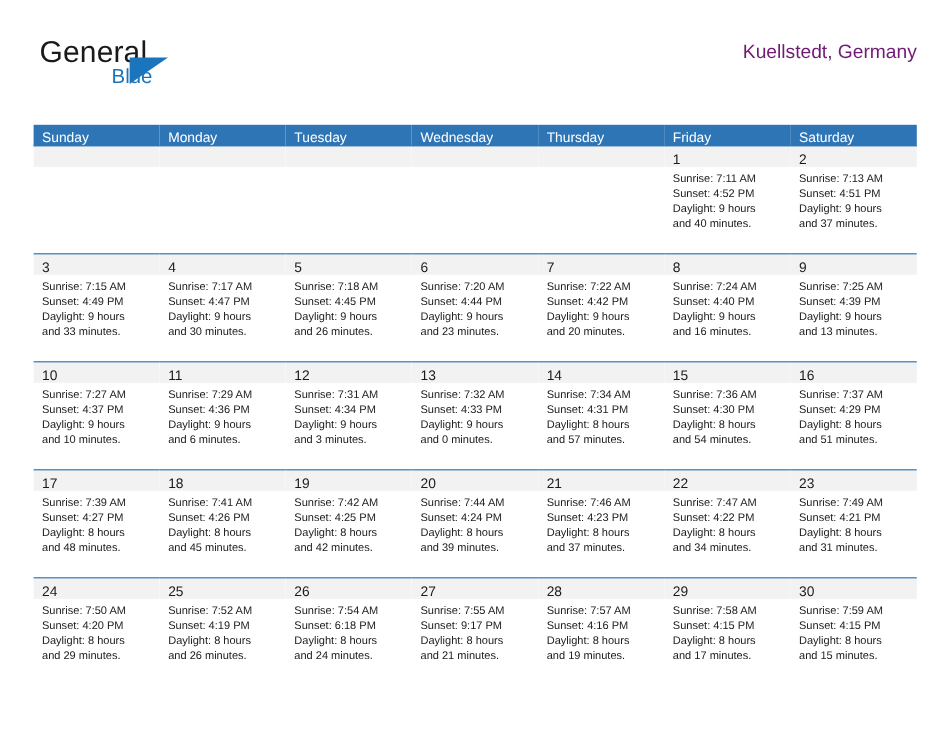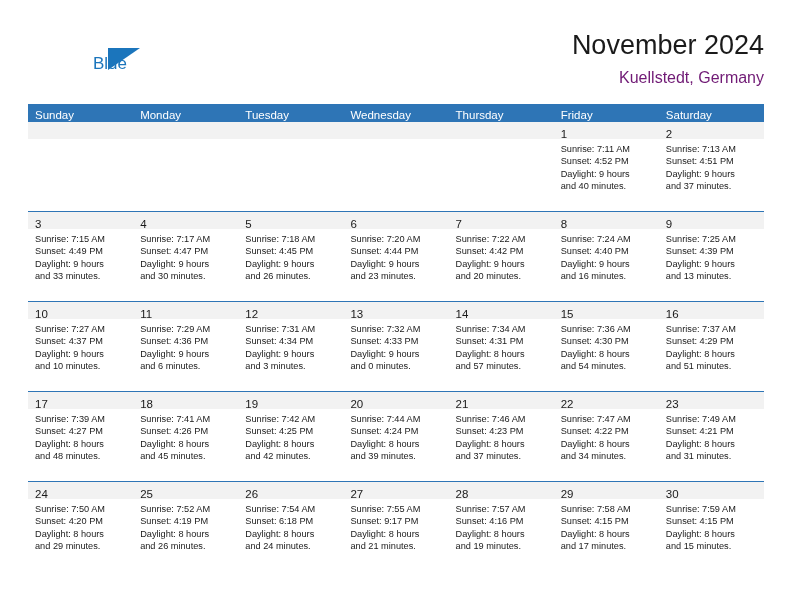--- a/index.html
+++ b/index.html
@@ -140,26 +140,26 @@
   }
 </style>
 </head>
 <body>
 
 <div class="page">
 
   <div class="top-header">
 
     <div class="brand">
+      <span class="brand-general">General</span>
       <span class="brand-triangle"></span>
       <span class="brand-blue">Blue</span>
     </div>
 
     <div class="title-block">
-      <div class="cal-title">November 2024</div>
       <div class="cal-subtitle">Kuellstedt, Germany</div>
     </div>
 
   </div>
 
   <table class="calendar">
     <colgroup>
       <col style="width:14.2857%">
         <col style="width:14.2857%">
         <col style="width:14.2857%">

